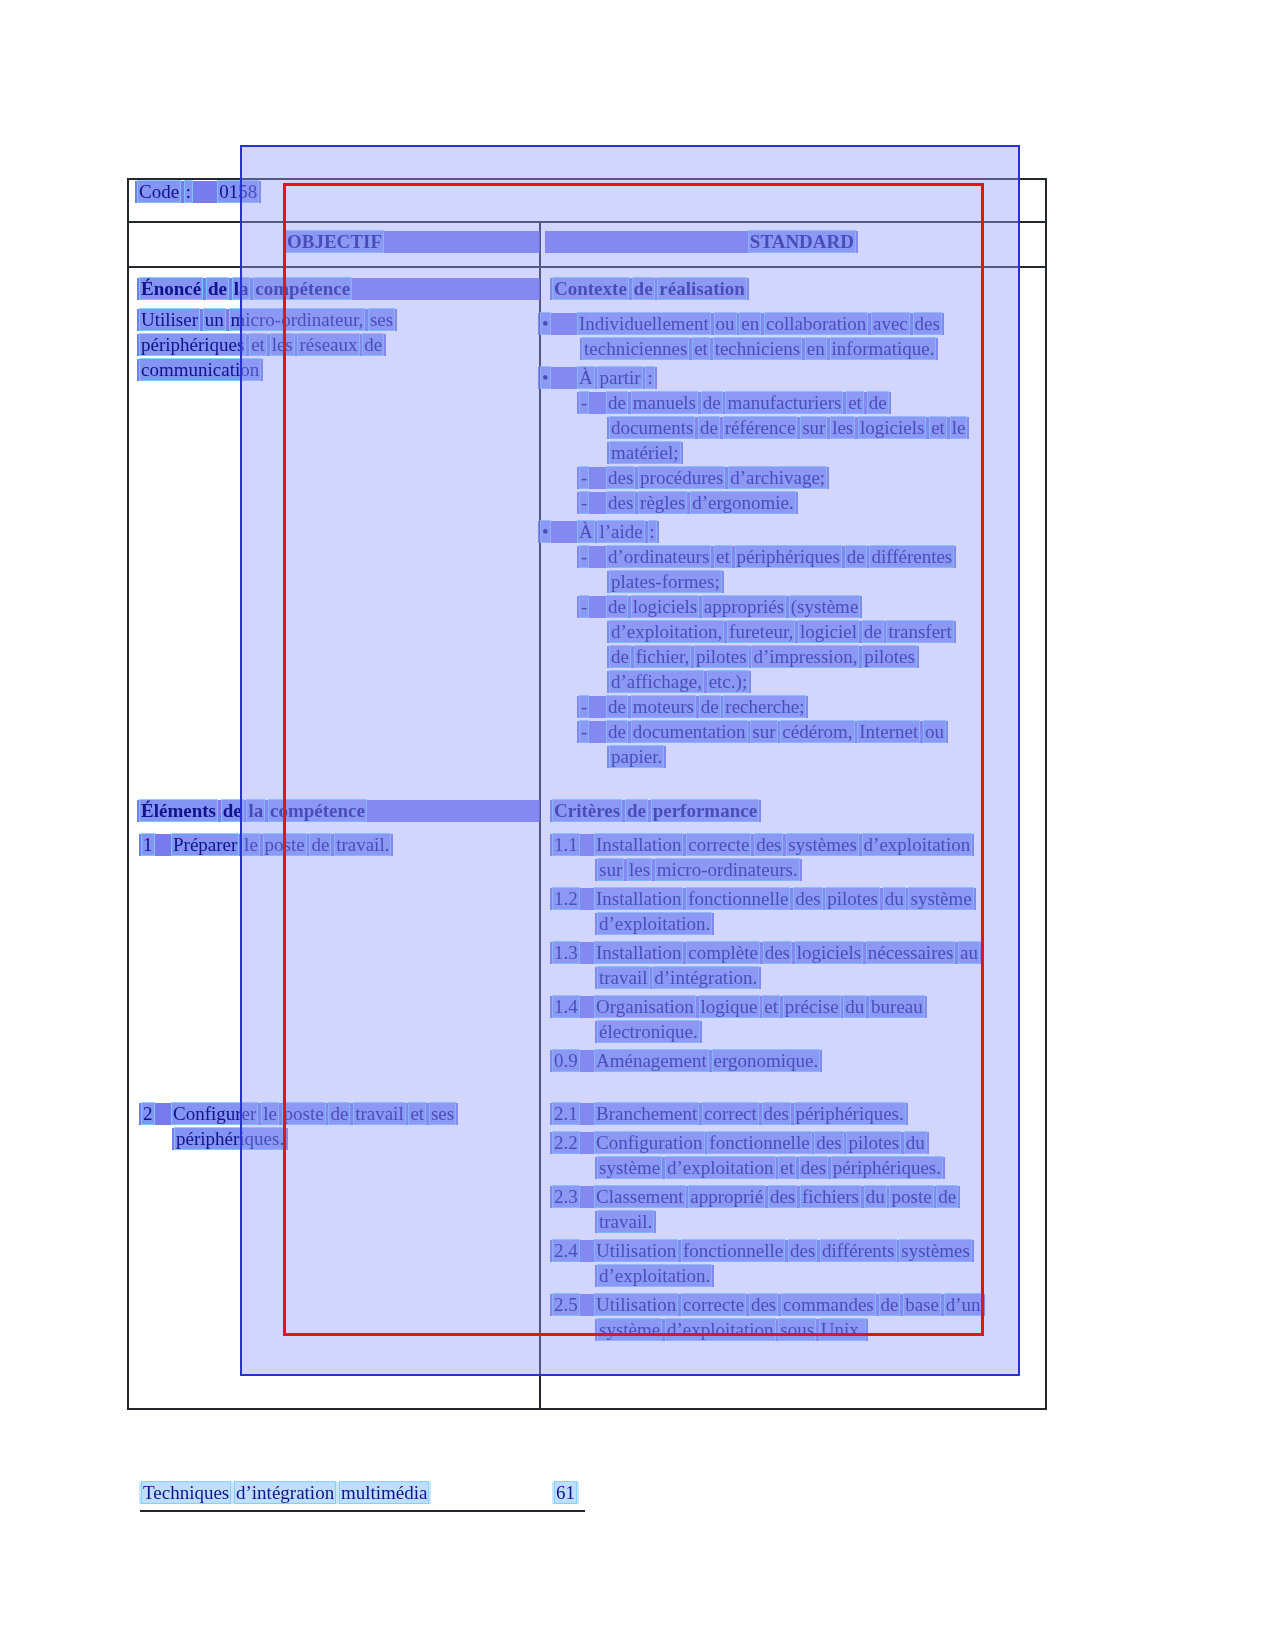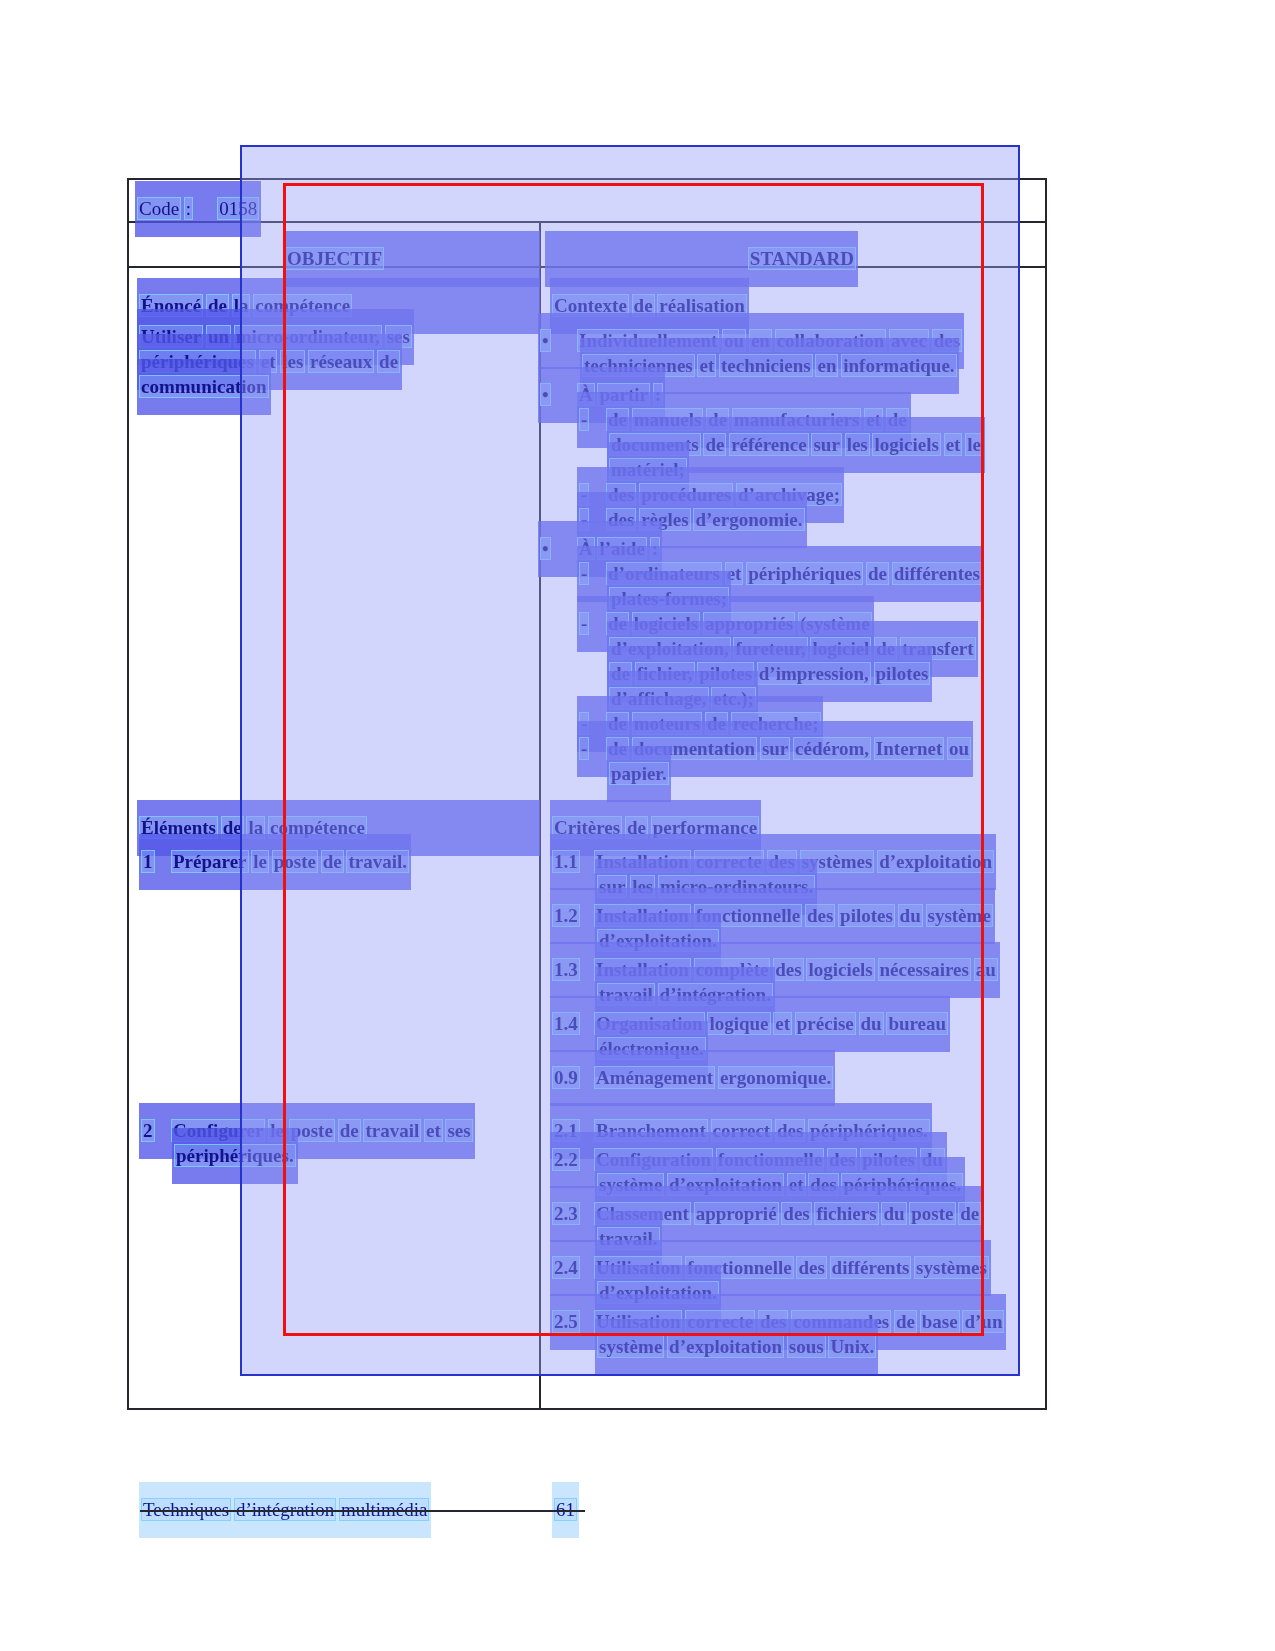--- a/index.html
+++ b/index.html
@@ -8,27 +8,27 @@
     font-family:"Liberation Serif", "DejaVu Serif", serif;
     font-size:19px;color:#12128c;overflow:hidden;margin:0 auto;
   }
   .abs{position:absolute;}
   
   .tframe{left:127px;top:178px;width:920px;height:1232px;border:2px solid #26262e;box-sizing:border-box;}
   .rule{background:#26262e;}
   
   .hl{
     display:inline-block;background:rgba(82,86,232,0.78);
-    padding:17px 3px;line-height:22px;vertical-align:top;white-space:nowrap;
+    padding:0 3px;line-height:22px;vertical-align:top;white-space:nowrap;
   }
   .hl.light{background:rgba(150,205,255,0.5);}
   .hb{display:block;font-weight:bold;box-sizing:border-box;}
   .b{font-weight:bold;}
   .ar{text-align:right;}
-  .ln{height:25px;line-height:25px;white-space:nowrap;font-weight:bold;}
+  .ln{height:25px;line-height:25px;white-space:nowrap;}
   
   .w{box-shadow:0 0 0 1px rgba(125,205,255,0.9);background:rgba(160,205,255,0.3);padding:0 1px;}
   .gap{display:inline-block;width:26px;}
   
   .ci{margin:0;}
   .mt4{margin-top:4px;}
   .lvl2{margin-left:39px;}
   .mk{display:inline-block;}
   .lvl1 .mk{width:37px;}
   .lvl2 .mk{width:27px;}

